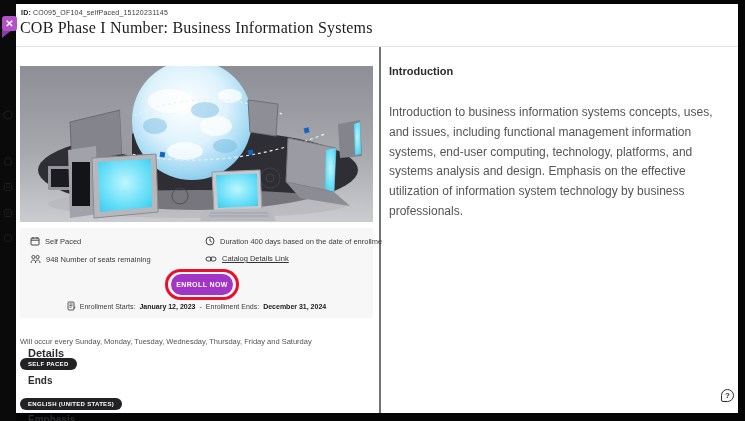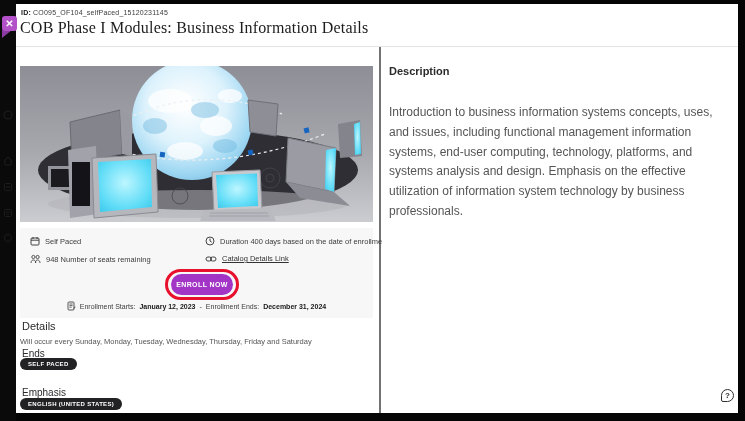--- a/index.html
+++ b/index.html
@@ -65,21 +65,21 @@
     font-size:7px; font-weight:bold; letter-spacing:.4px; cursor:pointer;
     font-family:"Liberation Sans", sans-serif;
   }
   .enroll-line {
     position:absolute; left:0; top:73px; width:100%; display:flex; justify-content:center;
     align-items:center; gap:4px; font-size:7px; color:#3c3c3c; white-space:nowrap;
   }
   .enroll-line b { color:#181818; }
 
   
-  .sec-h { position:absolute; left:6px; font-size:11px; font-weight:400; color:#2b2b2d; }
+  .sec-h { position:absolute; left:12px; font-size:11px; font-weight:700; color:#2b2b2d;margin-top:27px; }
   .h-details { top:273px; }
   .occurrence { position:absolute; left:4px; top:290px; font-size:7.5px; color:#555; }
   .h-type { top:301px; font-size:10px; }
   .h-lang { top:340px; font-size:10px; }
   .pill {
     position:absolute; left:4px; background:#222224; color:#fff; font-size:6px; font-weight:bold;
     letter-spacing:.3px; padding:3px 8px; border-radius:9px; white-space:nowrap;
   }
   .pill-type { top:311px; }
   .pill-lang { top:351px; }
@@ -122,21 +122,21 @@
 
 <div class="close-btn">
     <span>✕</span>
   </div>
 <div class="close-fold"></div>
 
 <div class="panel">
 
   <div class="hdr">
     <div class="hdr-id"><b>ID:</b> <span>CO095_OF104_selfPaced_15120231145</span></div>
-    <div class="hdr-title">COB Phase I Modules: Business Information Details</div>
+    <div class="hdr-title">COB Phase I Number: Business Information Systems</div>
   </div>
 
   <div class="content">
 
     <div class="col-left">
 
       <div class="course-img">
         <svg width="353" height="156" viewBox="0 0 353 156">
           <defs>
             <linearGradient id="bgg" x1="0" y1="0" x2="0" y2="1">
@@ -282,21 +282,21 @@
 
       <div class="sec-h h-details">Details</div>
       <div class="occurrence">Will occur every Sunday, Monday, Tuesday, Wednesday, Thursday, Friday and Saturday</div>
       <div class="sec-h h-type">Ends</div>
       <div class="pill pill-type">SELF PACED</div>
       <div class="sec-h h-lang">Emphasis</div>
       <div class="pill pill-lang">ENGLISH (UNITED STATES)</div>
     </div>
 
     <div class="col-right">
-      <div class="desc-h">Description</div>
+      <div class="desc-h">Introduction</div>
       <p class="desc-body">Introduction to business information systems concepts, uses, and issues, including functional management information systems, end-user computing, technology, platforms, and systems analysis and design. Emphasis on the effective utilization of information system technology by business professionals.</p>
     </div>
 
   </div>
 </div>
 
 <div class="help">
     <span>?</span>
   </div>
 

